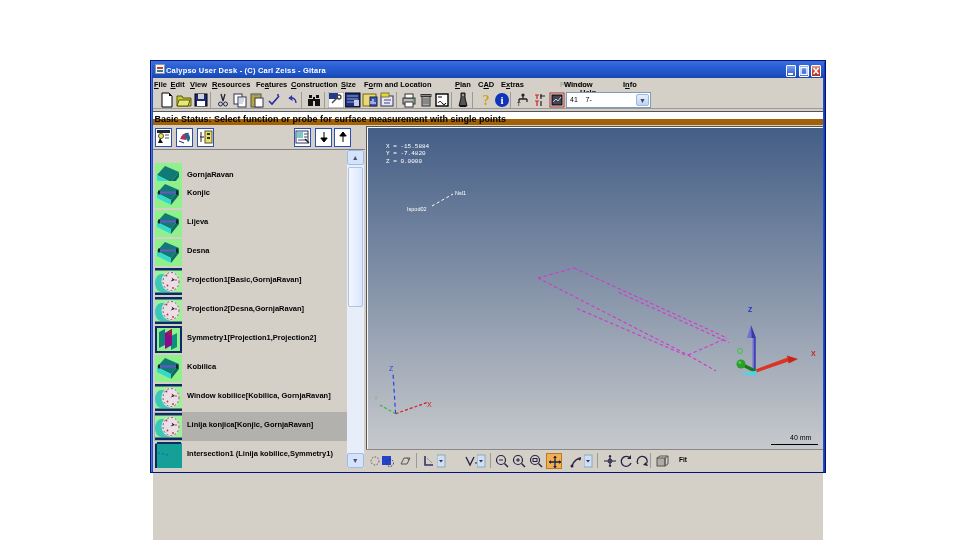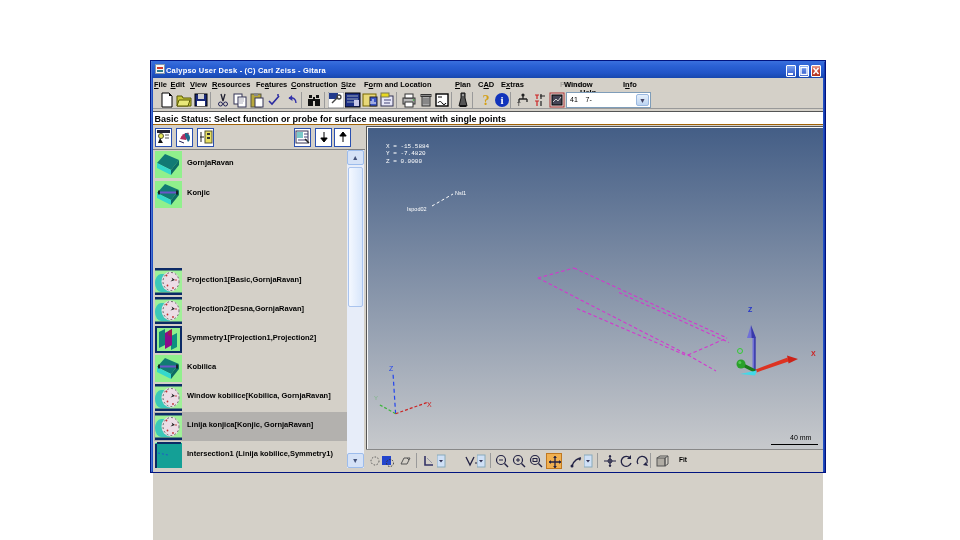--- a/index.html
+++ b/index.html
@@ -19,21 +19,21 @@
   background:linear-gradient(180deg,#7ba1ee,#2d55c8);color:#fff;font-size:7px;text-align:center;}
 #client{position:absolute;left:3px;top:18px;width:670px;height:511px;background:#d4d0c8;}
 #menubar{position:absolute;left:0;top:0;width:670px;height:13px;font-size:7.5px;font-weight:bold;color:#000;}
 .mi{position:absolute;top:2px;white-space:nowrap;}
 .mi u{text-decoration:underline;}
 .migray{color:#a9a6a1;}
 #toolbar{position:absolute;left:0;top:13px;width:670px;height:18px;border-bottom:1px solid #999;}
 .tsep{position:absolute;top:1px;width:1px;height:16px;background:#9a9a9a;}
 .ti{position:absolute;top:1px;width:16px;height:16px;}
 #statusbar{position:absolute;left:0;top:33px;width:670px;height:14px;background:#fff;
-  border-top:1px solid #555;border-bottom:1px solid #a16207;}
+  border-top:1px solid #555;border-bottom:6px solid #a16207;}
 #statusbar span{position:absolute;left:1.5px;top:2px;font-size:9px;font-weight:bold;color:#000;white-space:nowrap;}
 #main{position:absolute;left:0;top:48px;width:670px;height:345px;background:#d4d0c8;}
 .pbtn{position:absolute;top:2px;width:17px;height:19px;background:#fff;border:1px solid #2a50b0;}
 #panelsep{position:absolute;left:0;top:23px;width:212px;height:1px;background:#808080;}
 #list{position:absolute;left:1px;top:24px;width:192.5px;height:318px;background:#d4d0c8;overflow:hidden;}
 .row{position:absolute;left:0;width:192.5px;height:29px;}
 .rowsel{background:#b3b1ae;}
 .rlabel{position:absolute;left:33px;top:8px;font-size:7.5px;font-weight:bold;color:#000;white-space:nowrap;}
 .icell{position:absolute;left:1px;top:1px;width:27px;height:27px;}
 #scroll{position:absolute;left:193.5px;top:24px;width:17.5px;height:318px;background:#e7edf9;}
@@ -229,39 +229,61 @@
             <path d="M10 10l4 4" stroke="#222" stroke-width="1.5"></path>
           </svg></div>
       <div class="pbtn" style="left:161.5px;"><svg width="16" height="16" viewBox="0 0 16 16">
             <path d="M8 3v9M8 13l-3.2-4h6.4z" fill="#000" stroke="#000" stroke-width="1"></path>
           </svg></div>
       <div class="pbtn" style="left:181.0px;"><svg width="16" height="16" viewBox="0 0 16 16">
             <path d="M8 13V4M8 3l-3.2 4h6.4z" fill="#000" stroke="#000" stroke-width="1"></path>
           </svg></div>
       <div id="panelsep"></div>
       <div id="list">
-        <div class="row" style="top:0;">
+        <div class="row" style="top:12px;">
           <div class="icell"><svg width="27" height="27" viewBox="0 0 27 27">
 <rect width="27" height="27" fill="#90f08c"></rect>
 <polygon points="2,12 10,3 24,9 16,19" fill="#127a74"></polygon>
 <polygon points="2,12 16,19 16,24 2,17" fill="#35d8cc"></polygon>
 <polygon points="16,19 24,9 24,14 16,24" fill="#0d6a64"></polygon>
 </svg></div>
           <span class="rlabel">GornjaRavan</span>
         </div>
         <div class="row" style="top:29.5px;">
           <div class="icell"><svg width="27" height="27" viewBox="0 0 27 27">
 <rect width="27" height="27" fill="#90f08c"></rect>
 <polygon points="2,12 10,3 24,9 16,19" fill="#127a74"></polygon>
 <polygon points="2,12 16,19 16,24 2,17" fill="#35d8cc"></polygon>
 <polygon points="16,19 24,9 24,14 16,24" fill="#0d6a64"></polygon>
 <path d="M4 11.5h18" stroke="#6a55c8" stroke-width="2"></path>
 <path d="M4 9.5v4M22 9.5v4" stroke="#111" stroke-width="1.6"></path>
 </svg></div>
           <span class="rlabel">Konjic</span>
+        </div>
+        <div class="row" style="top:58.5px;">
+          <div class="icell"><svg width="27" height="27" viewBox="0 0 27 27">
+<rect width="27" height="27" fill="#90f08c"></rect>
+<polygon points="2,12 10,3 24,9 16,19" fill="#127a74"></polygon>
+<polygon points="2,12 16,19 16,24 2,17" fill="#35d8cc"></polygon>
+<polygon points="16,19 24,9 24,14 16,24" fill="#0d6a64"></polygon>
+<path d="M4 11.5h18" stroke="#6a55c8" stroke-width="2"></path>
+<path d="M4 9.5v4M22 9.5v4" stroke="#111" stroke-width="1.6"></path>
+</svg></div>
+          <span class="rlabel">Lijeva</span>
+        </div>
+        <div class="row" style="top:87.5px;">
+          <div class="icell"><svg width="27" height="27" viewBox="0 0 27 27">
+<rect width="27" height="27" fill="#90f08c"></rect>
+<polygon points="2,12 10,3 24,9 16,19" fill="#127a74"></polygon>
+<polygon points="2,12 16,19 16,24 2,17" fill="#35d8cc"></polygon>
+<polygon points="16,19 24,9 24,14 16,24" fill="#0d6a64"></polygon>
+<path d="M4 11.5h18" stroke="#6a55c8" stroke-width="2"></path>
+<path d="M4 9.5v4M22 9.5v4" stroke="#111" stroke-width="1.6"></path>
+</svg></div>
+          <span class="rlabel">Desna</span>
         </div>
         <div class="row" style="top:116.5px;">
           <div class="icell"><svg width="27" height="27" viewBox="0 0 27 27">
 <rect width="27" height="27" fill="#a0f098"></rect>
 <rect x="0" y="0" width="27" height="2.5" fill="#0c2a66"></rect>
 <rect x="0" y="24.5" width="27" height="2.5" fill="#0c2a66"></rect>
 <ellipse cx="6" cy="15" rx="6" ry="9" fill="#3cc8b8"></ellipse>
 <rect x="6" y="6" width="9" height="18" fill="#3cc8b8"></rect>
 <ellipse cx="15.5" cy="13.5" rx="9" ry="10" fill="#e7dee4"></ellipse>
 <ellipse cx="17" cy="13.5" rx="7" ry="8.5" fill="#ecdde6"></ellipse>

